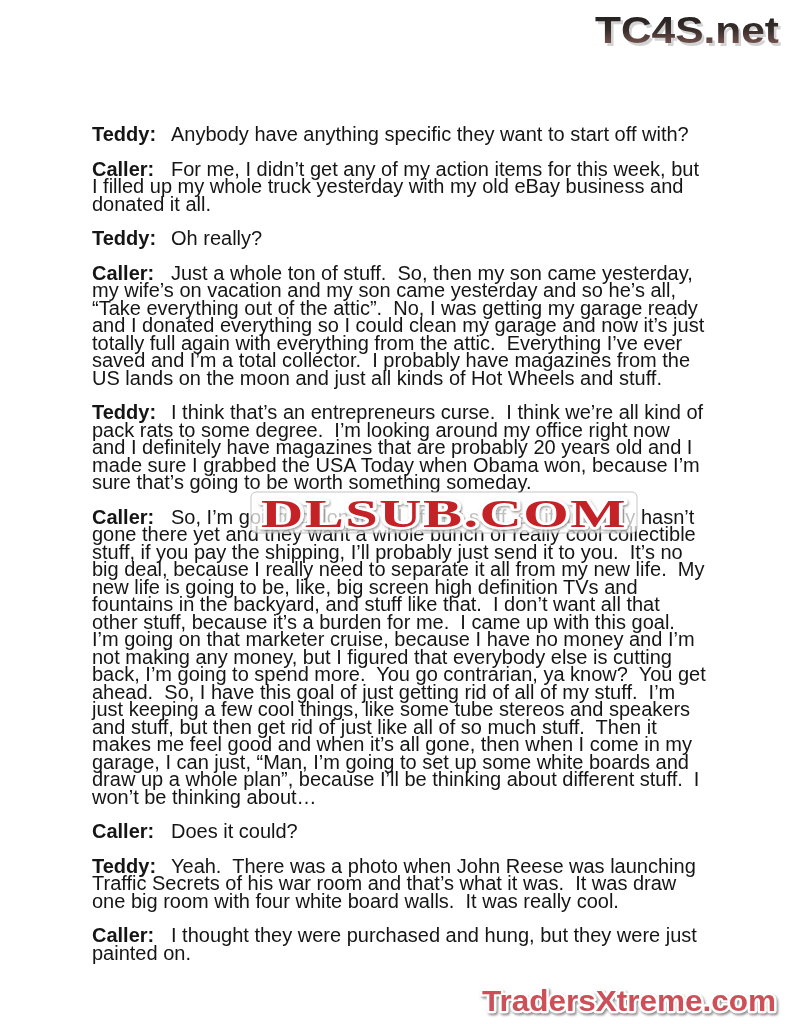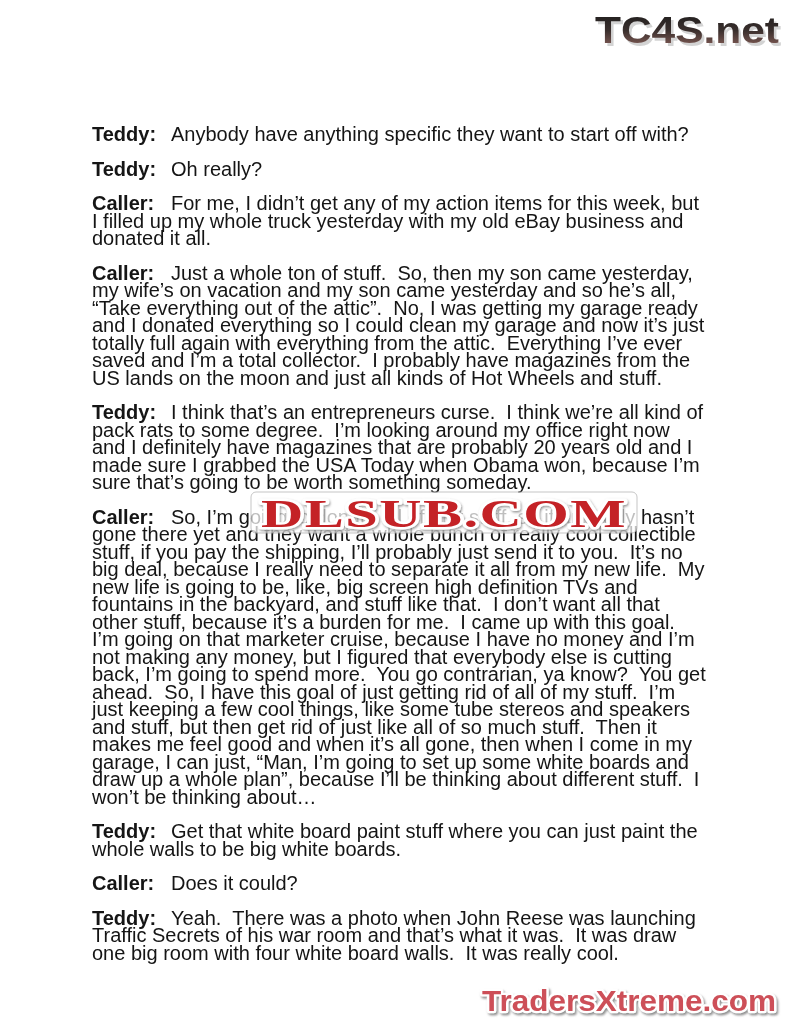--- a/index.html
+++ b/index.html
@@ -65,36 +65,36 @@
       </linearGradient>
     </defs>
     <text x="99" y="38" text-anchor="middle" font-family="Liberation Sans, sans-serif" font-weight="bold" font-size="36" textLength="184" lengthAdjust="spacingAndGlyphs" opacity="0.8" transform="translate(2.5,2.5)" fill="#c9c9c9">TC4S.net</text>
     <text x="99" y="38" text-anchor="middle" font-family="Liberation Sans, sans-serif" font-weight="bold" font-size="36" textLength="184" lengthAdjust="spacingAndGlyphs" fill="url(#tcgrad)">TC4S.net</text>
   </svg>
 </div>
 
 <div class="transcript">
   <p class="para"><span class="speaker">Teddy:</span><span class="ptext">Anybody have anything specific they want to start off with?</span></p>
 
+  <p class="para"><span class="speaker">Caller:</span><span class="ptext">For me, I didn’t get any of my action items for this week, but I filled up my whole truck yesterday with my old eBay business and donated it all.</span></p>
+
   <p class="para"><span class="speaker">Teddy:</span><span class="ptext">Oh really?</span></p>
-
-  <p class="para"><span class="speaker">Caller:</span><span class="ptext">For me, I didn’t get any of my action items for this week, but I filled up my whole truck yesterday with my old eBay business and donated it all.</span></p>
 
   <p class="para"><span class="speaker">Caller:</span><span class="ptext">Just a whole ton of stuff.  So, then my son came yesterday, my wife’s on vacation and my son came yesterday and so he’s all, “Take everything out of the attic”.  No, I was getting my garage ready and I donated everything so I could clean my garage and now it’s just totally full again with everything from the attic.  Everything I’ve ever saved and I’m a total collector.  I probably have magazines from the US lands on the moon and just all kinds of Hot Wheels and stuff.</span></p>
 
   <p class="para"><span class="speaker">Teddy:</span><span class="ptext">I think that’s an entrepreneurs curse.  I think we’re all kind of pack rats to some degree.  I’m looking around my office right now and I definitely have magazines that are probably 20 years old and I made sure I grabbed the USA Today when Obama won, because I’m sure that’s going to be worth something someday.</span></p>
 
   <p class="para"><span class="speaker">Caller:</span><span class="ptext">So, I’m going to donate all of that stuff, so if anybody hasn’t gone there yet and they want a whole bunch of really cool collectible stuff, if you pay the shipping, I’ll probably just send it to you.  It’s no big deal, because I really need to separate it all from my new life.  My new life is going to be, like, big screen high definition TVs and fountains in the backyard, and stuff like that.  I don’t want all that other stuff, because it’s a burden for me.  I came up with this goal.  I’m going on that marketer cruise, because I have no money and I’m not making any money, but I figured that everybody else is cutting back, I’m going to spend more.  You go contrarian, ya know?  You get ahead.  So, I have this goal of just getting rid of all of my stuff.  I’m just keeping a few cool things, like some tube stereos and speakers and stuff, but then get rid of just like all of so much stuff.  Then it makes me feel good and when it’s all gone, then when I come in my garage, I can just, “Man, I’m going to set up some white boards and draw up a whole plan”, because I’ll be thinking about different stuff.  I won’t be thinking about…</span></p>
 
-  <p class="para"><span class="speaker">Teddy:</span><span class="ptext">Get that white board paint stuff where you can just paint the whole walls to be big white boards.</span></p>
 
   <p class="para"><span class="speaker">Caller:</span><span class="ptext">Does it could?</span></p>
 
   <p class="para"><span class="speaker">Teddy:</span><span class="ptext">Yeah.  There was a photo when John Reese was launching Traffic Secrets of his war room and that’s what it was.  It was draw one big room with four white board walls.  It was really cool.</span></p>
 
+  <p class="para"><span class="speaker">Caller:</span><span class="ptext">I thought they were purchased and hung, but they were just painted on.</span></p>
 </div>
 
 <div class="dlsub-watermark">
   <svg width="390" height="48" viewBox="0 0 390 48">
     <defs>
       <filter id="wmshadow" x="-10%" y="-20%" width="120%" height="150%">
         <feDropShadow dx="1" dy="1.5" stdDeviation="1" flood-color="#444444" flood-opacity="0.55"></feDropShadow>
       </filter>
     </defs>
     <rect x="1" y="3" width="386" height="41" rx="5" opacity="0.72" stroke="#b0b0b0" stroke-width="1" fill="#ffffff"></rect>

